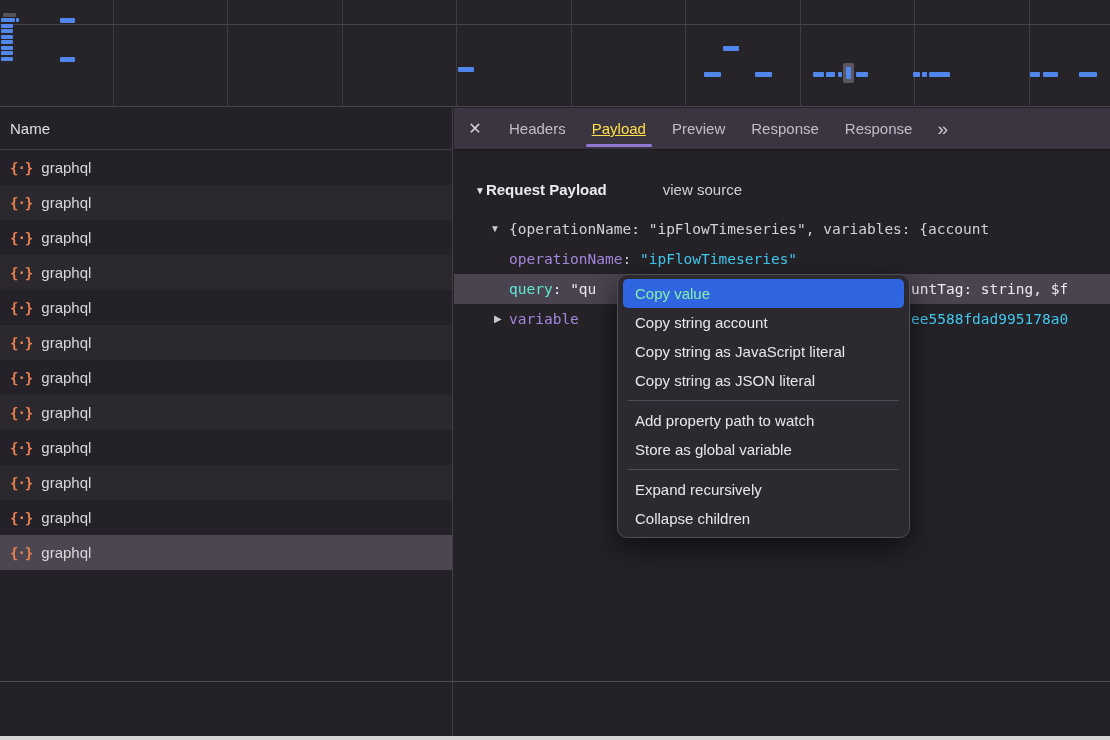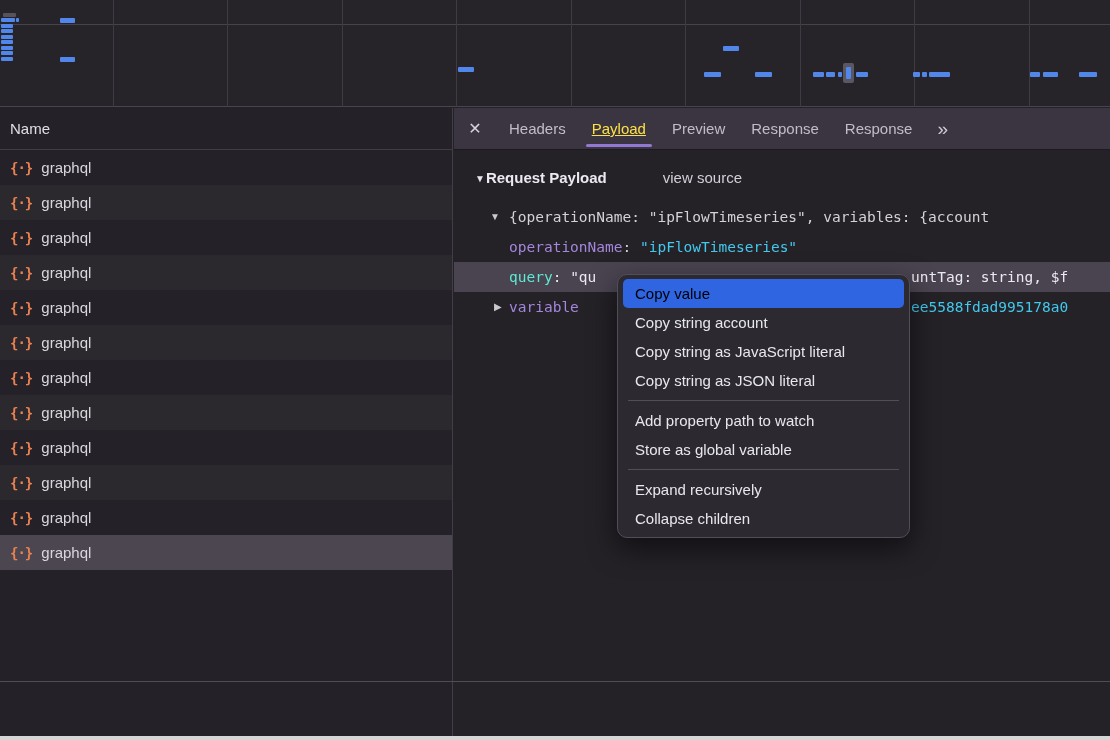--- a/index.html
+++ b/index.html
@@ -37,21 +37,21 @@
   .close-btn { width:42px; display:flex; align-items:center; justify-content:center;
     color:#d6d2dc; font-size:16px; cursor:default; }
   .tab { position:relative; padding:0 13px; display:flex; align-items:center;
     font-size:15px; color:#c2bcca; cursor:default; }
   .tab.selected { color:#fde047;text-decoration:underline; }
   .tab.selected::after { content:""; position:absolute; left:7px; right:7px; bottom:2px;
     height:3px; border-radius:2px; background:#9178d3; }
   .overflow-btn { margin-left:4px; display:flex; align-items:center; color:#cfcbd6;
     font-size:19px; padding:0 8px; }
   
-  .payload { position:relative; padding-top:13px; }
+  .payload { position:relative; padding-top:25px; }
   .section-row { position:relative; height:30px; line-height:30px; padding-left:21px;
     font-size:15px; white-space:nowrap; }
   .section-arrow { font-size:10px; color:#e8e6ec; margin-right:1px; vertical-align:1px; }
   .section-title { font-weight:bold; color:#eceaf0; }
   .view-source { margin-left:56px; color:#d2cfd7; }
   .tree { margin-top:9px; }
   .tree-line { position:relative; height:30px; line-height:30px; padding-left:55px;
     font-family:"DejaVu Sans Mono", monospace; font-size:14.5px; white-space:nowrap; }
   .tree-line.selected { background:#4a4450; }
   .tree-arrow { position:absolute; top:0; font-size:10px; color:#cac7d0;
@@ -64,21 +64,21 @@
   .seg.string { color:#42c9ee; }
   .seg.key-selected { color:#5eead4; }
   .seg.plain-selected { color:#eae8f1; }
   .right-frag { position:absolute; left:457px; top:0; }
   
   .context-menu { position:absolute; left:617px; top:274px; width:293px;
     background:#2c2a30; border:1px solid #504e56; border-radius:10px;
     box-shadow:0 10px 28px rgba(0,0,0,0.55); padding:4px 0; z-index:10; }
   .menu-item { height:29px; line-height:29px; margin:0 5px; padding:0 12px;
     border-radius:5px; font-size:15px; color:#e9e7ee; white-space:nowrap; cursor:default; }
-  .menu-item.highlighted { background:#2f65e1; color:#000000; }
+  .menu-item.highlighted { background:#2f65e1; color:#86efac; }
   .menu-sep { height:1px; background:#504e56; margin:5px 10px; }
   
   .footer-divider { position:absolute; left:0; right:0; top:681px; height:1px; background:#504d55; }
   .bottom-edge { position:absolute; left:0; right:0; bottom:0; height:4px; background:#d6d6d6; }
 </style>
 </head>
 <body>
 
 <div class="screen">
 

